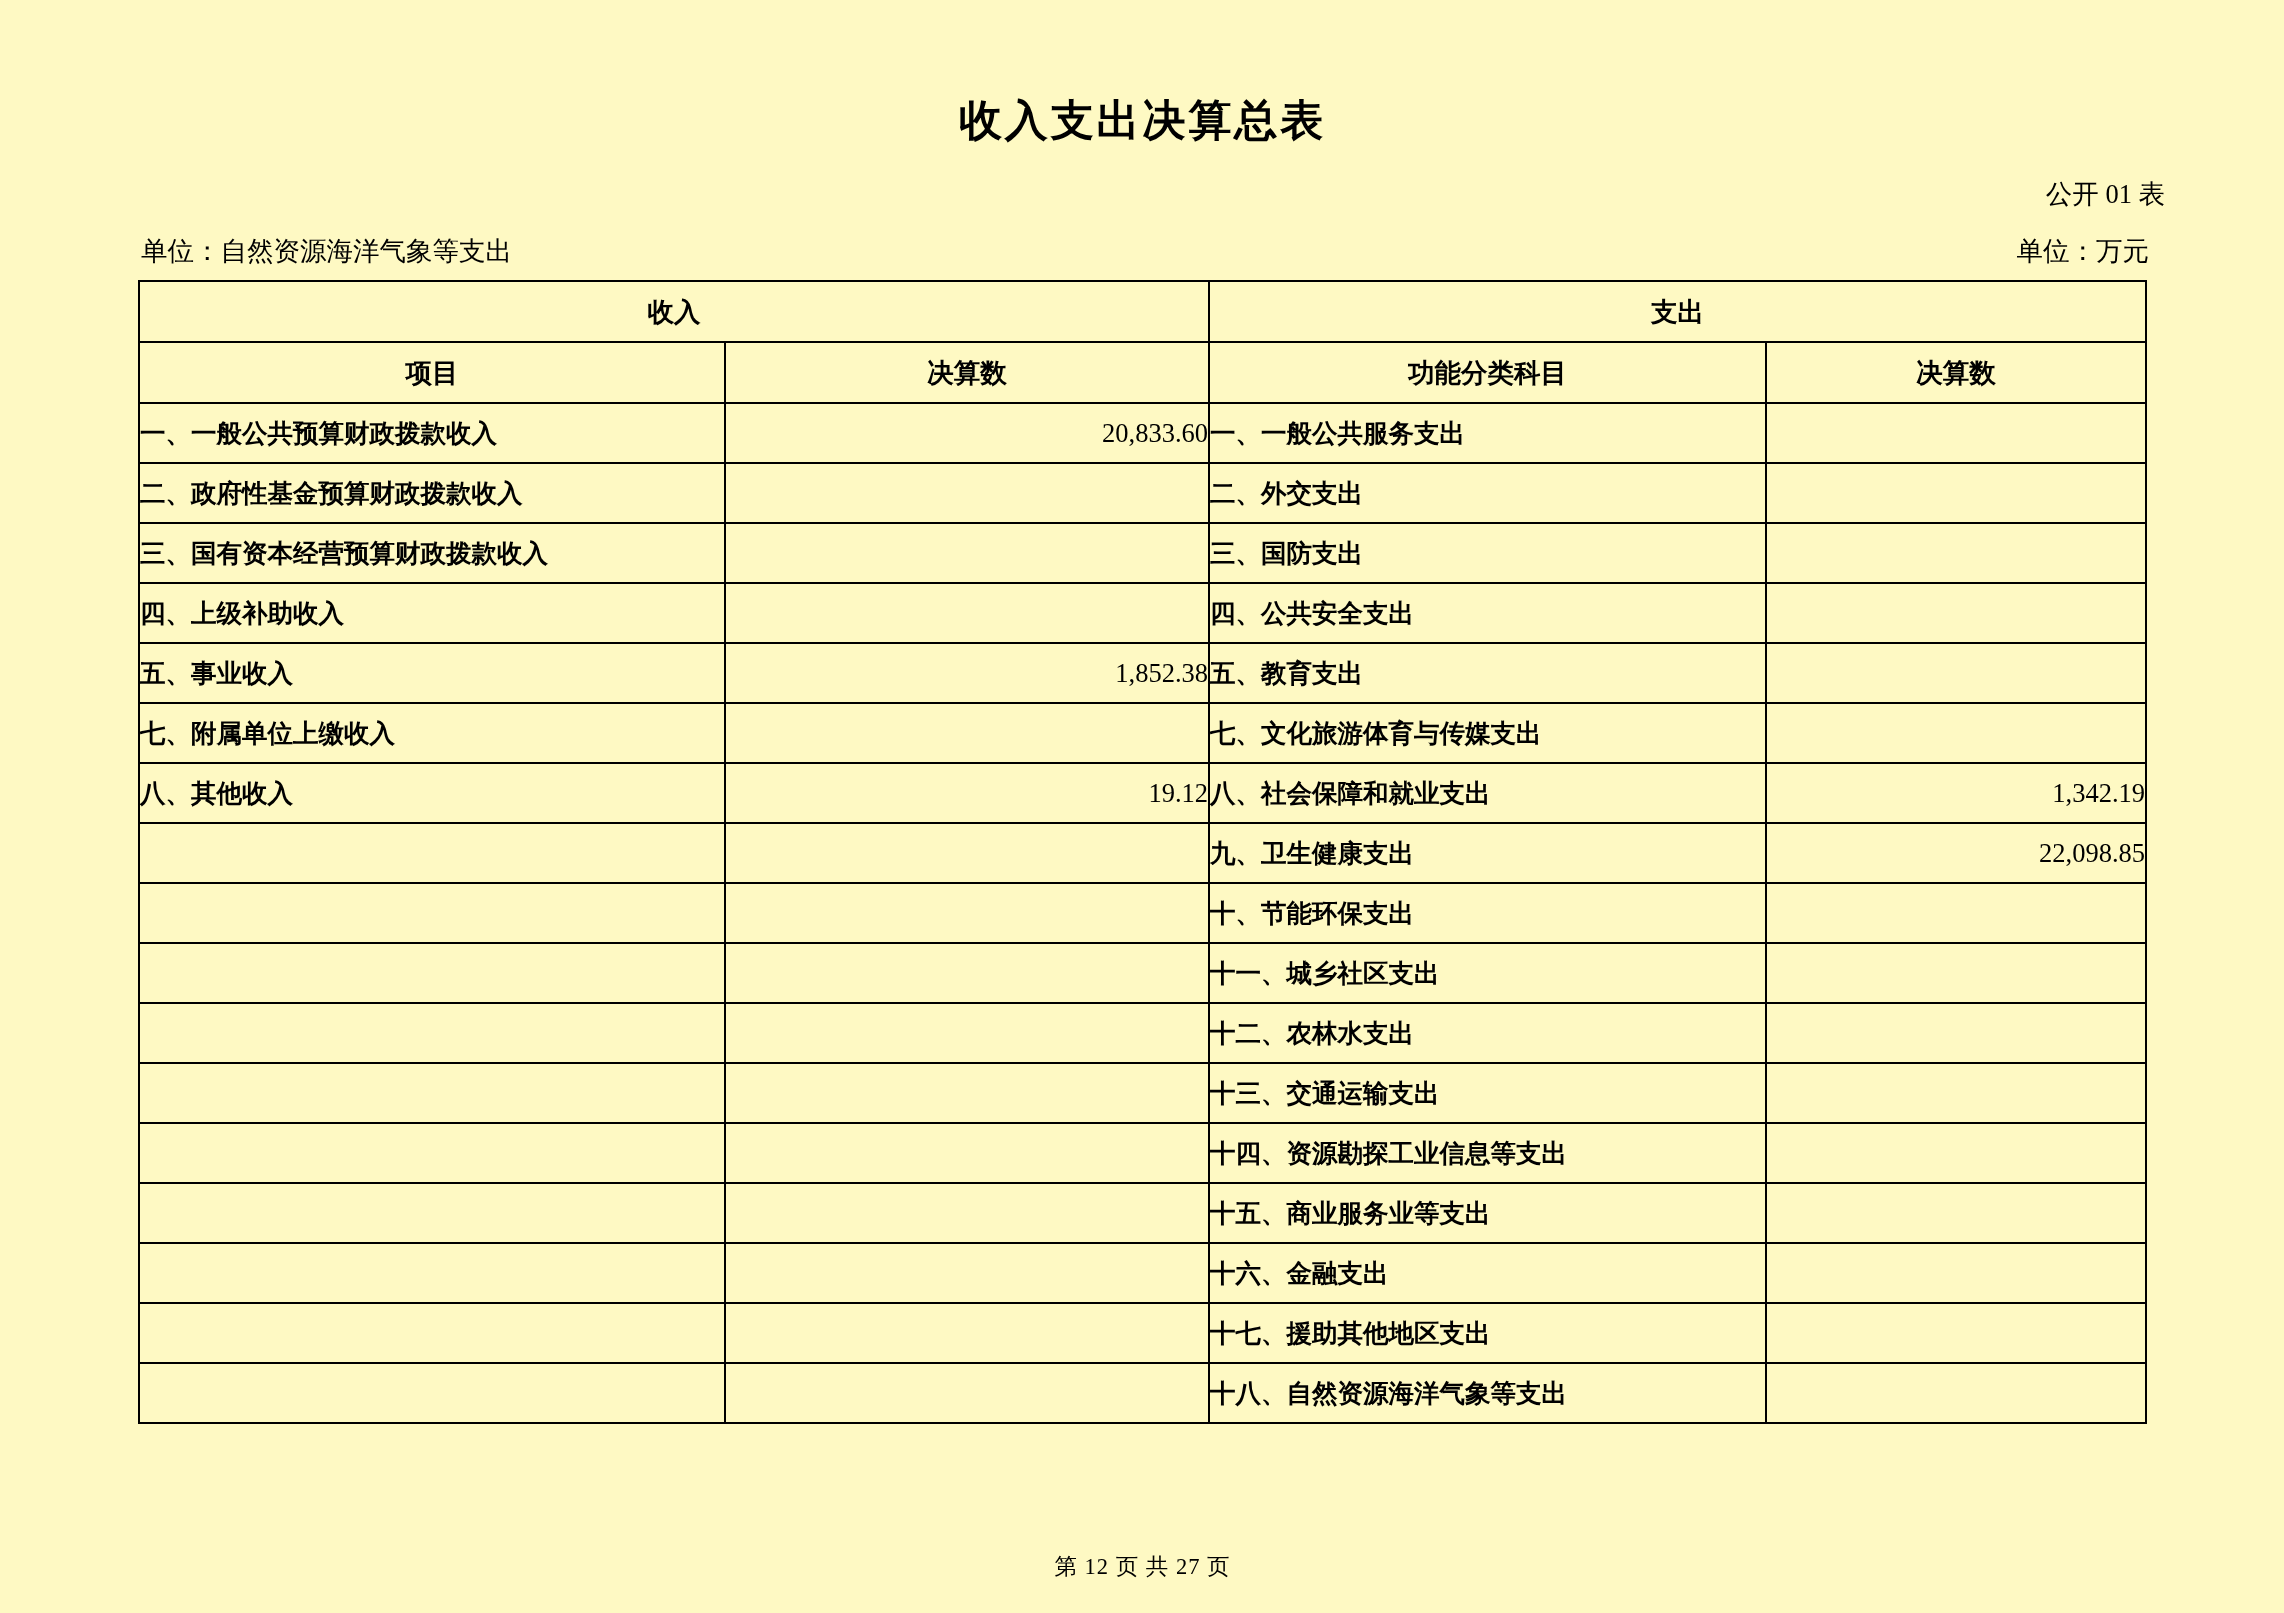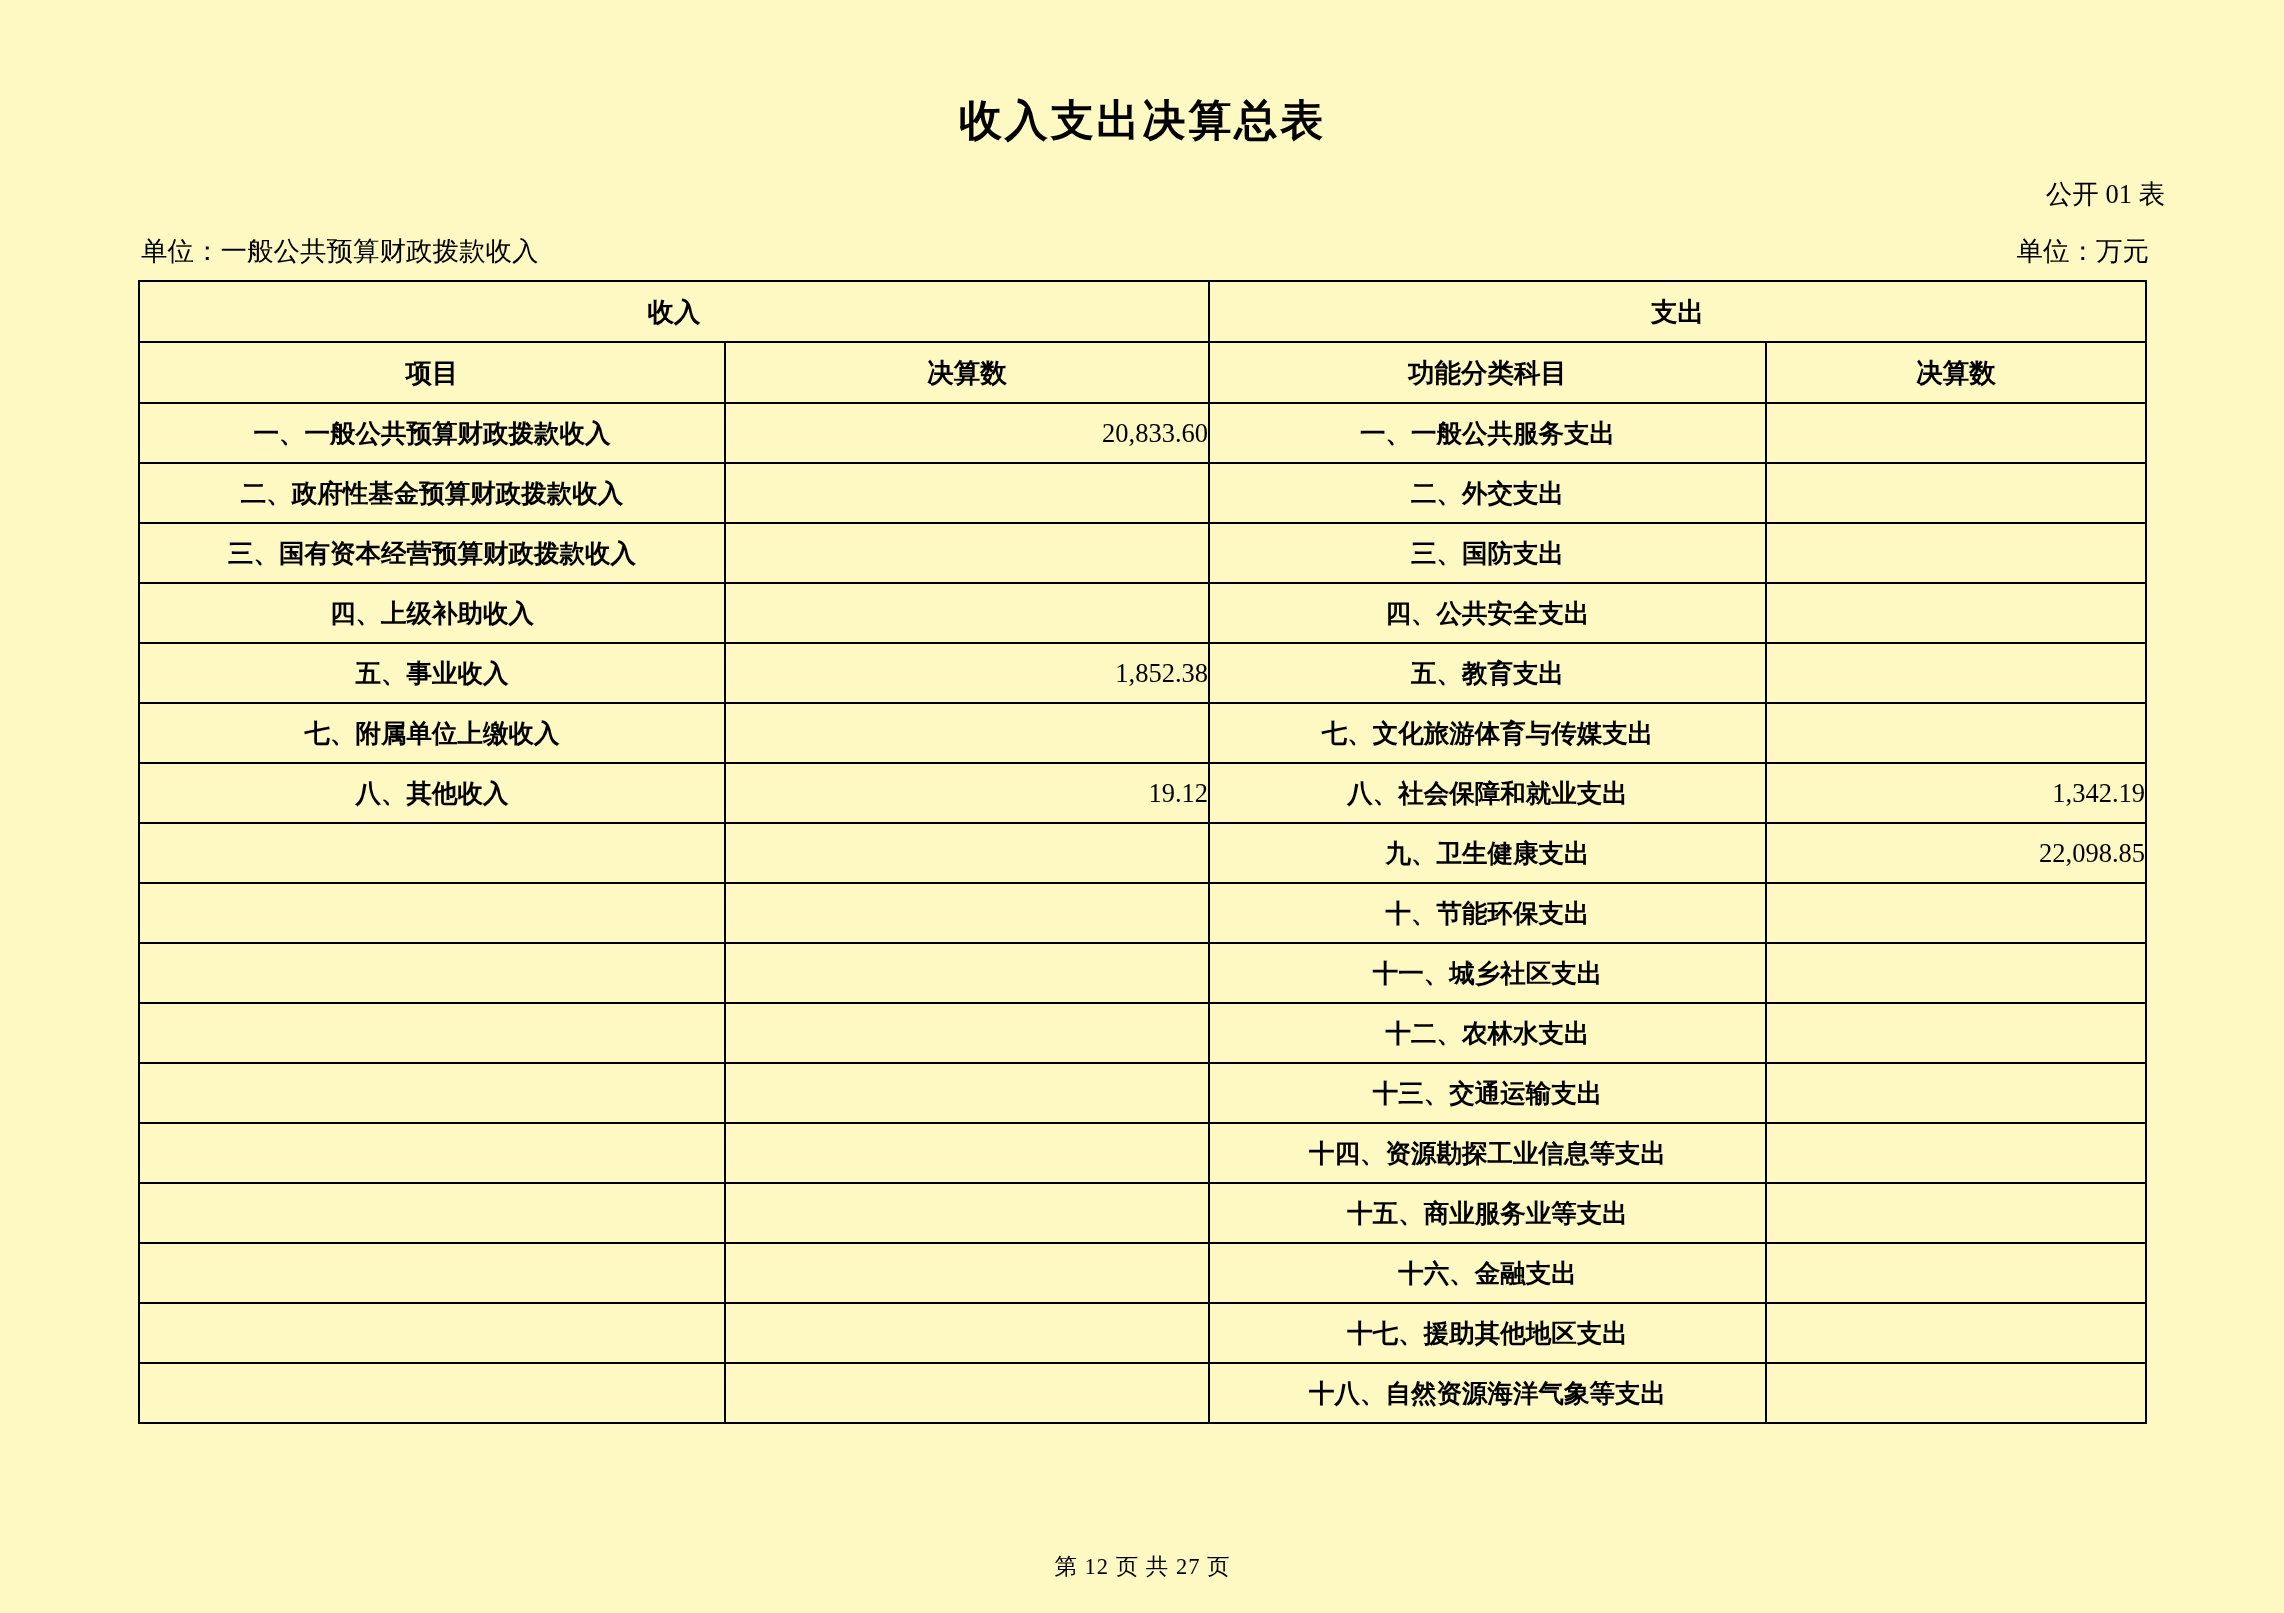--- a/index.html
+++ b/index.html
@@ -59,21 +59,21 @@
     font-family: "Liberation Sans", sans-serif;
     font-weight: bold;
     font-size: 26.5px;
     text-align: center;
     vertical-align: middle;
   }
   td.item {
     font-family: "Liberation Sans", sans-serif;
     font-weight: bold;
     font-size: 25.5px;
-    text-align: center;
+    text-align: left;
     vertical-align: middle;
     padding-left: 5.9px;
   }
   td.amount {
     font-family: "Liberation Serif", serif;
     font-weight: normal;
     font-size: 26.5px;
     text-align: right;
     vertical-align: middle;
     padding-right: 4.9px;
@@ -91,21 +91,21 @@
 </head>
 <body>
 
 <div class="page">
 
   <div class="title">收入支出决算总表</div>
 
   <div class="table-code">公开 01 表</div>
 
   <div class="meta-row">
-    <span>单位：一般公共预算财政拨款收入</span>
+    <span>单位：自然资源海洋气象等支出</span>
     <span>单位：万元</span>
   </div>
 
   <table class="budget-table">
     <colgroup>
       <col style="width:586px">
       <col style="width:484px">
       <col style="width:557px">
       <col style="width:380px">
     </colgroup>

